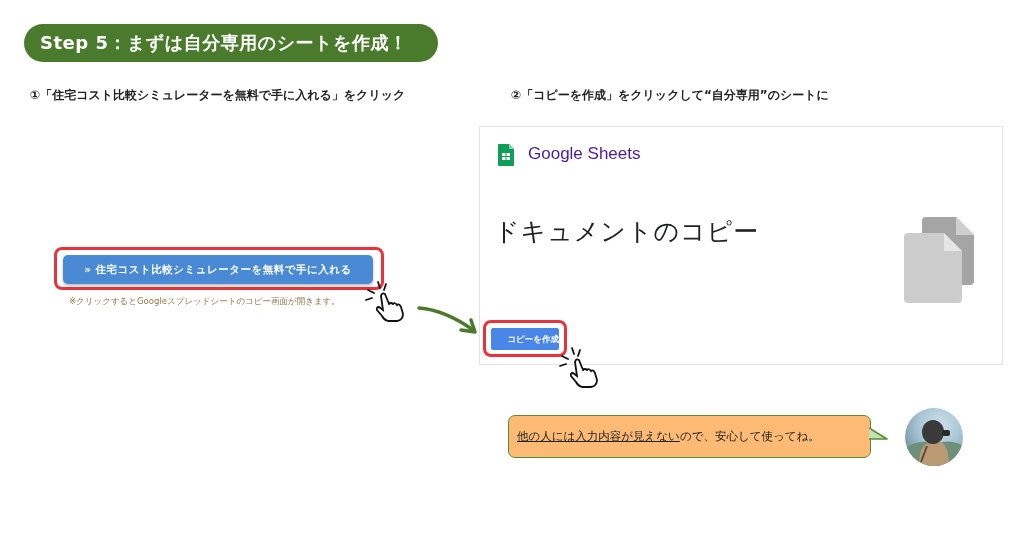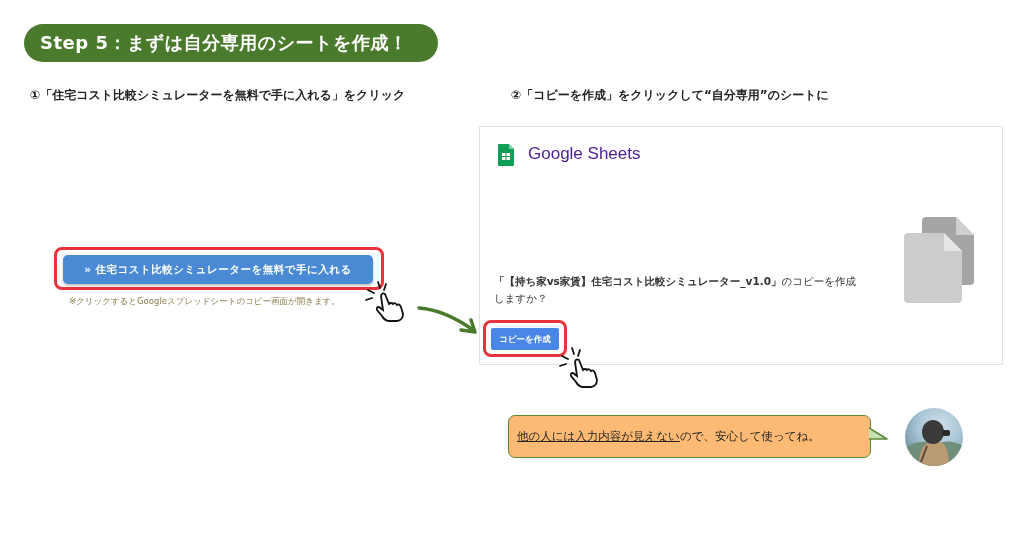--- a/index.html
+++ b/index.html
@@ -39,21 +39,21 @@
   .doc-msg { position: absolute; left: 14px; top: 146px; width: 370px; font-size: 10.5px; line-height: 17px; color: #333; }
   .doc-msg b { font-weight: bold; }
   .copy-icon { position: absolute; left: 424px; top: 90px; }
   .copy-highlight {
     position: absolute; left: 483px; top: 320px; width: 84px; height: 37px;
     border: 3px solid #e8323c; border-radius: 8px;
   }
   .copy-button {
     position: absolute; left: 491px; top: 328px; width: 68px; height: 22px;
     background: #4a86e8; border-radius: 2px; color: #fff; font-size: 8.5px; font-weight: bold;
-    line-height: 22px; text-align: center;
+    line-height: 22px; text-align: right;
   }
   .hand { position: absolute; }
   .arrow { position: absolute; left: 415px; top: 300px; }
 
   .bubble {
     position: absolute; left: 508px; top: 415px; width: 363px; height: 43px;
     background: #fdba74; border: 1.5px solid #5b8a35; border-radius: 7px;
     font-size: 11.5px; line-height: 40px; padding-left: 8px; color: #222; white-space: nowrap;
   }
   .bubble u { text-decoration: underline; }
@@ -93,21 +93,21 @@
 
 <div class="card">
   <svg class="sheets-logo" width="16" height="22" viewBox="0 0 16 22">
     <path d="M1 0 H11 L16 5 V21 Q16 22 15 22 H1 Q0 22 0 21 V1 Q0 0 1 0 Z" fill="#0f9d58"></path>
     <path d="M11 0 V5 H16 Z" fill="#87ceac"></path>
     <rect x="4" y="9" width="8" height="7" fill="#fff"></rect>
     <rect x="4" y="12" width="8" height="1" fill="#0f9d58"></rect>
     <rect x="7.5" y="9" width="1" height="7" fill="#0f9d58"></rect>
   </svg>
   <div class="sheets-brand">Google Sheets</div>
-  <div class="doc-msg"><b>「【持ち家vs家賃】住宅コスト比較シミュレーター_v1.0」</b><span>のコピーを作成しますか？</span></div>
+  <div class="doc-title">ドキュメントのコピー</div>
   <svg class="copy-icon" width="74" height="90" viewBox="0 0 74 90">
     <path d="M18 4 Q18 0 22 0 H52 L70 18 V64 Q70 68 66 68 H22 Q18 68 18 64 Z" fill="#a5a5a5"></path>
     <path d="M52 0 V18 H70 Z" fill="#cfcfcf"></path>
     <path d="M0 20 Q0 16 4 16 H40 L58 34 V82 Q58 86 54 86 H4 Q0 86 0 82 Z" fill="#cccccc"></path>
     <path d="M40 16 V34 H58 Z" fill="#e6e6e6"></path>
   </svg>
 </div>
 
 <div class="copy-highlight"></div>
 <div class="copy-button">コピーを作成</div>

